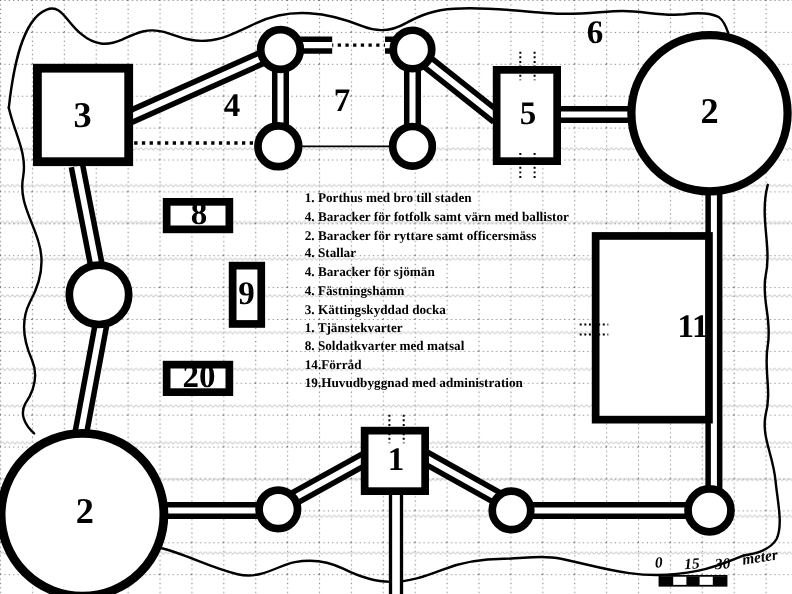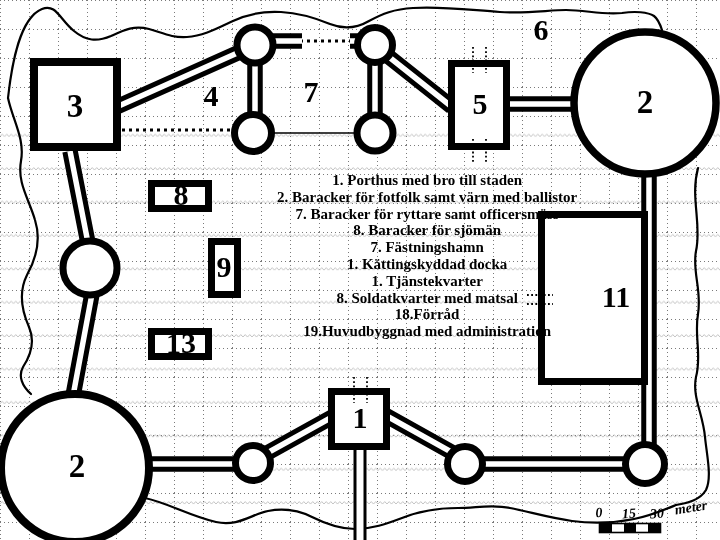--- a/index.html
+++ b/index.html
@@ -2,22 +2,22 @@
 <html><head>
 <meta charset="utf-8">
 <style>
   html,body{margin:0;padding:0;background:#fff;}
   .map{position:relative;width:720px;height:540px;background:#fff;overflow:hidden;
        font-family:"Liberation Serif","DejaVu Serif",serif;color:#000;}
   .map svg{position:absolute;left:0;top:0;}
   .num{position:absolute;transform:translate(-50%,-50%);font-weight:bold;font-size:30px;
        line-height:1;white-space:nowrap;}
   .num-lg{font-size:33px;}
-  .legend{position:absolute;left:277px;top:172px;font-weight:bold;font-size:15px;
-          line-height:16.8px;white-space:nowrap;text-align:center;}
+  .legend{position:absolute;left:277px;top:172px;font-weight:bold;font-size:12px;
+          line-height:16.8px;white-space:nowrap;}
   .scale-label{position:absolute;transform:translate(-50%,-50%) rotate(-4deg);
                font-style:italic;font-weight:bold;font-size:14px;line-height:1;white-space:nowrap;}
   .scale-unit{transform:translate(-50%,-50%) rotate(-9deg);}
 </style>
 </head>
 <body>
 
 <div class="map">
 
   <svg width="720" height="540" viewBox="0 0 720 540">
@@ -88,33 +88,34 @@
   <div class="num" style="left:360px;top:418px">1</div>
   <div class="num num-lg" style="left:645px;top:102px">2</div>
   <div class="num num-lg" style="left:77px;top:466px">2</div>
   <div class="num num-lg" style="left:75px;top:106px">3</div>
   <div class="num" style="left:211px;top:96px">4</div>
   <div class="num" style="left:480px;top:104px">5</div>
   <div class="num" style="left:541px;top:30px">6</div>
   <div class="num" style="left:311px;top:92px">7</div>
   <div class="num" style="left:181px;top:195px">8</div>
   <div class="num" style="left:224px;top:267px">9</div>
-  <div class="num" style="left:181px;top:343px">13</div>
-  <div class="num" style="left:616px;top:297px">11</div>
+  <div class="num" style="left:181px;top:343px">20</div>
+  <div class="num" style="left:630px;top:297px">11</div>
 
   <div class="legend">
     <div>1. Porthus med bro till staden</div>
-    <div>2. Baracker för fotfolk samt värn med ballistor</div>
-    <div>7. Baracker för ryttare samt officersmäss</div>
-    <div>8. Baracker för sjömän</div>
-    <div>7. Fästningshamn</div>
-    <div>1. Kättingskyddad docka</div>
+    <div>4. Baracker för fotfolk samt värn med ballistor</div>
+    <div>2. Baracker för ryttare samt officersmäss</div>
+    <div>4. Stallar</div>
+    <div>4. Baracker för sjömän</div>
+    <div>4. Fästningshamn</div>
+    <div>3. Kättingskyddad docka</div>
     <div>1. Tjänstekvarter</div>
     <div>8. Soldatkvarter med matsal</div>
-    <div>18.Förråd</div>
+    <div>14.Förråd</div>
     <div>19.Huvudbyggnad med administration</div>
   </div>
 
   <div class="scale-label" style="left:599px;top:513px">0</div>
   <div class="scale-label" style="left:629px;top:514px">15</div>
   <div class="scale-label" style="left:657px;top:514px">30</div>
   <div class="scale-label scale-unit" style="left:691px;top:508px">meter</div>
 
 </div>
 

